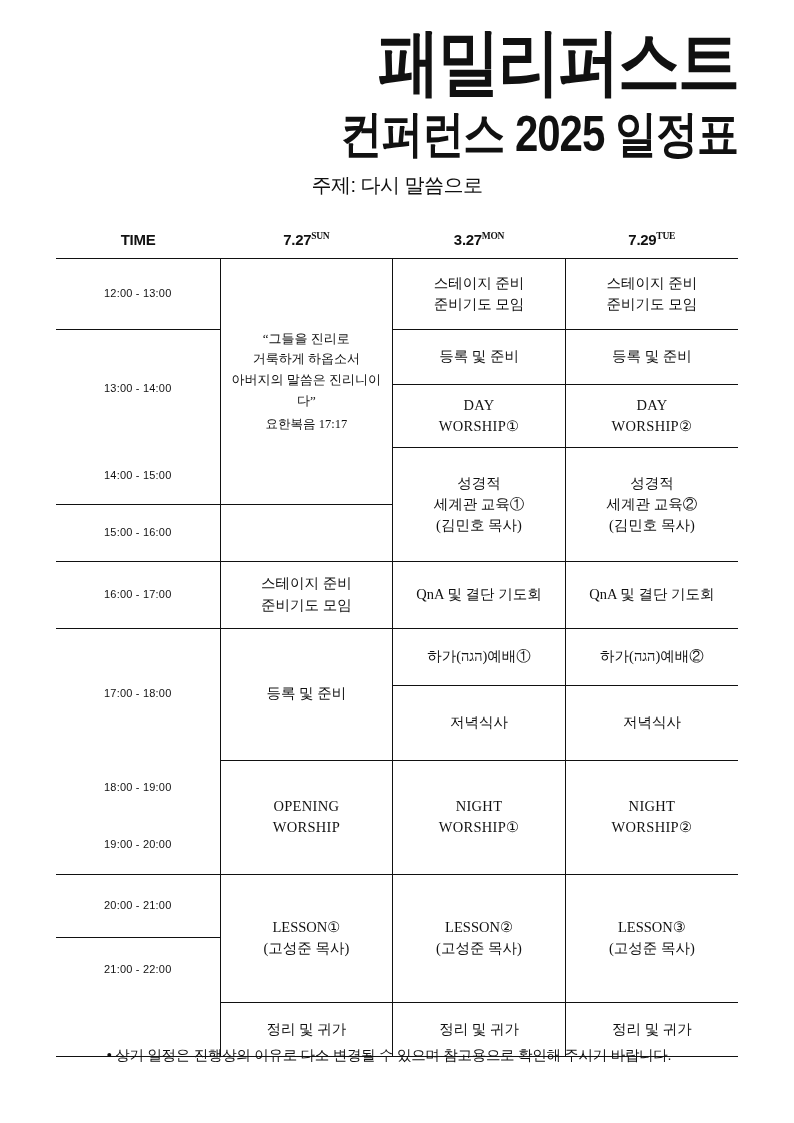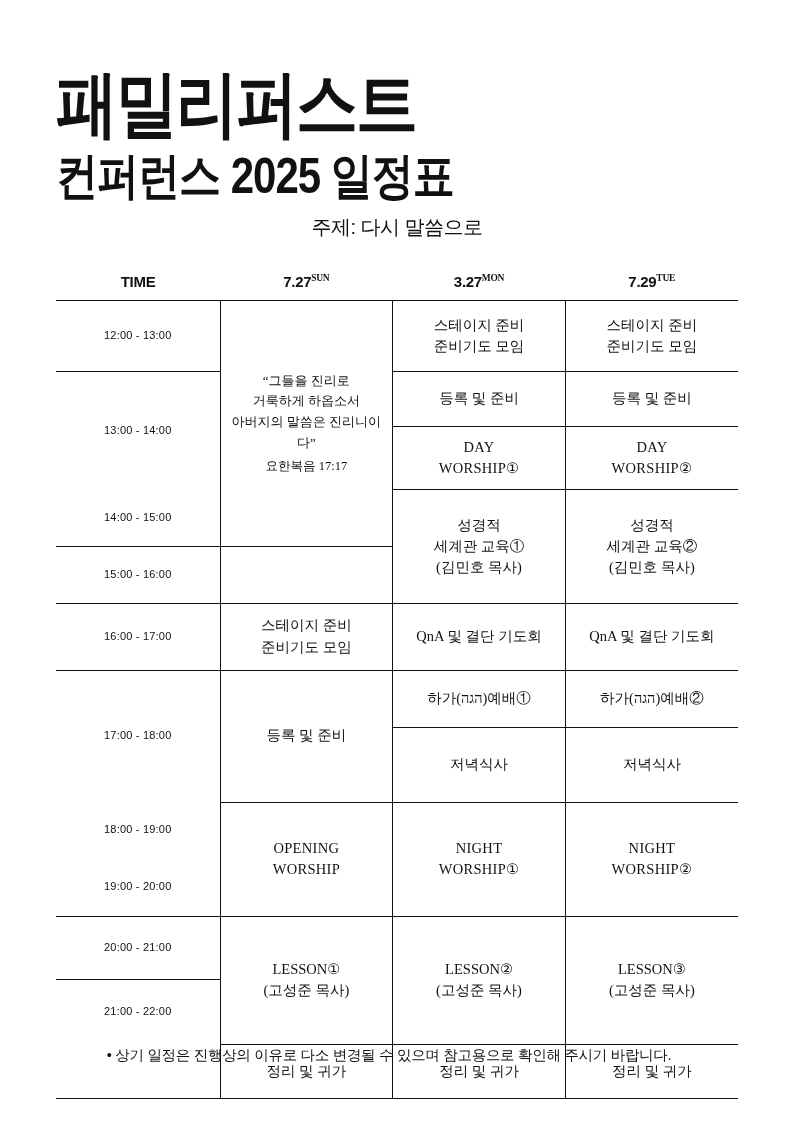--- a/index.html
+++ b/index.html
@@ -18,22 +18,22 @@
   .page {
     width: 794px;
     height: 1123px;
     position: relative;
     box-sizing: border-box;
     padding: 0 56px;
   }
 
   
   .title-block {
-    text-align: left;
-    padding-top: 68px;
+    text-align: right;
+    padding-top: 26px;
   }
   .title-line1 {
     font-family: "Liberation Sans", sans-serif;
     font-weight: 700;
     font-size: 62px;
     letter-spacing: -2px;
     line-height: 1.0;
     transform: scaleY(1.18);
     transform-origin: center top;
     display: block;

